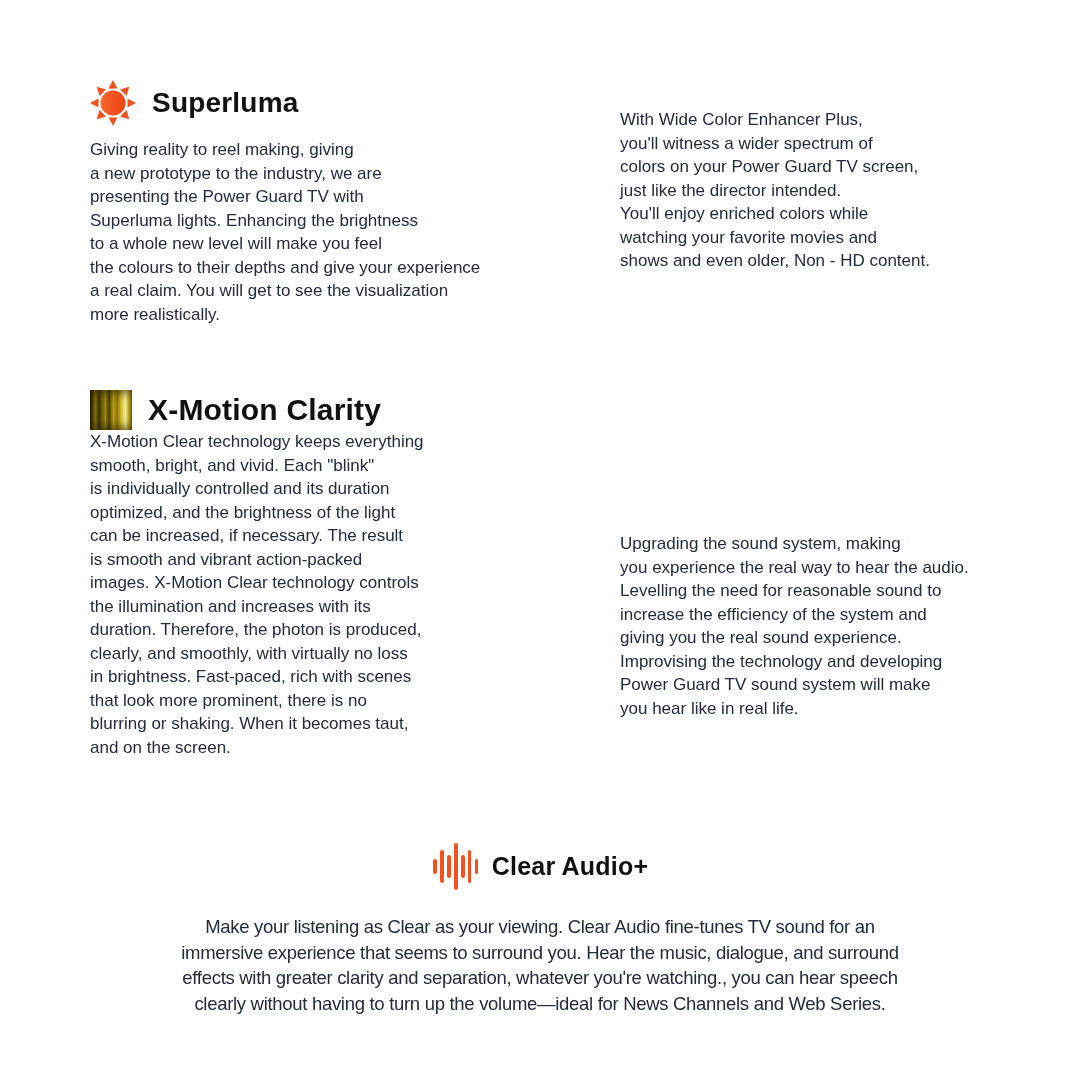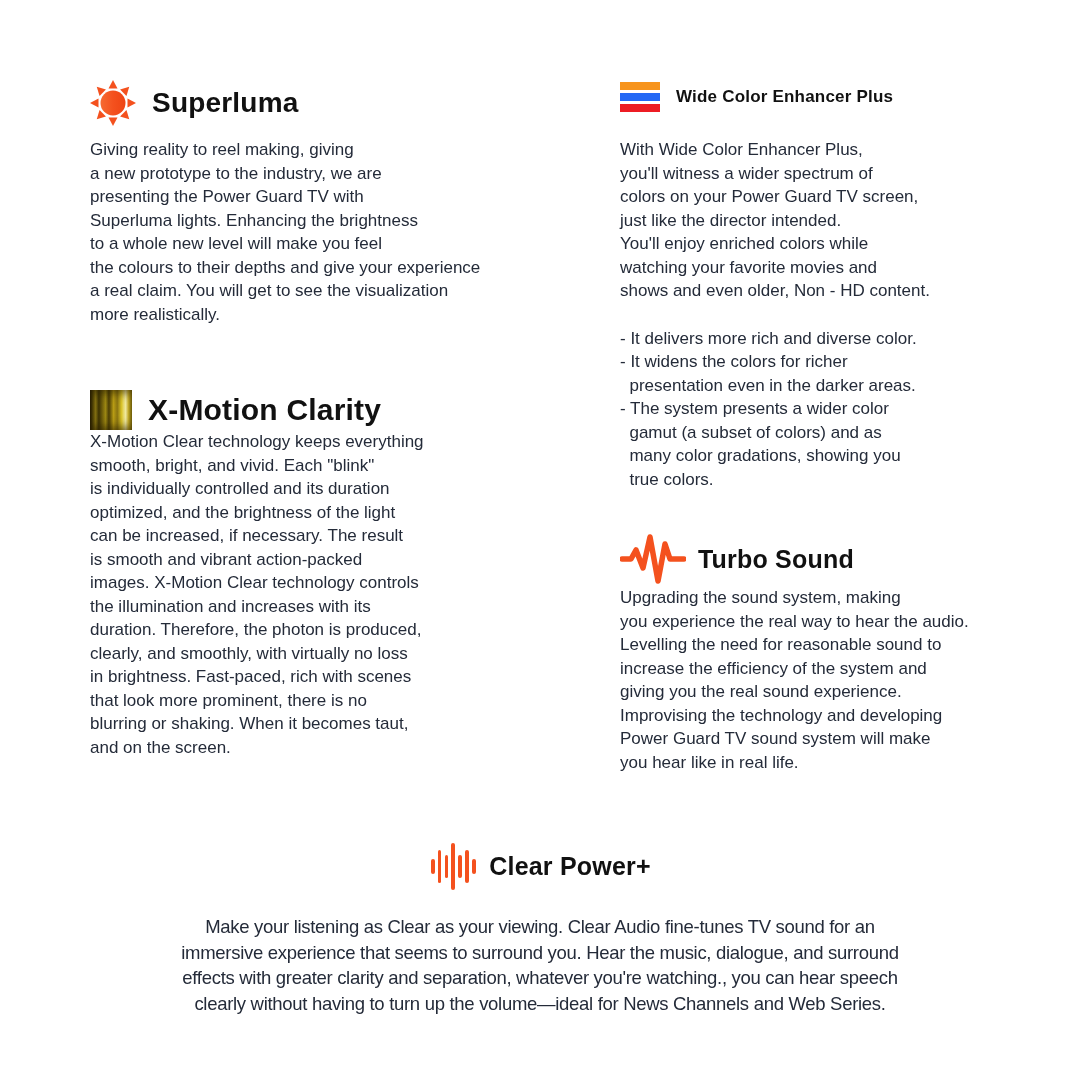--- a/index.html
+++ b/index.html
@@ -134,42 +134,27 @@
 a new prototype to the industry, we are
 presenting the Power Guard TV with
 Superluma lights. Enhancing the brightness
 to a whole new level will make you feel
 the colours to their depths and give your experience
 a real claim. You will get to see the visualization
 more realistically.</div>
   </div>
 
   <div class="section sec-wce">
-    <div class="sec-header">
-      <div class="stripes-icon">
-        <div class="stripe stripe-1"></div>
-        <div class="stripe stripe-2"></div>
-        <div class="stripe stripe-3"></div>
-      </div>
-      <div class="sec-title">Wide Color Enhancer Plus</div>
-    </div>
     <div class="body-text">With Wide Color Enhancer Plus,
 you'll witness a wider spectrum of
 colors on your Power Guard TV screen,
 just like the director intended.
 You'll enjoy enriched colors while
 watching your favorite movies and
 shows and even older, Non - HD content.</div>
-    <div class="bullet-text">- It delivers more rich and diverse color.
-- It widens the colors for richer
-  presentation even in the darker areas.
-- The system presents a wider color
-  gamut (a subset of colors) and as
-  many color gradations, showing you
-  true colors.</div>
   </div>
 
   <div class="section sec-xmotion">
     <div class="sec-header">
       <div class="gold-icon"></div>
       <div class="sec-title">X-Motion Clarity</div>
     </div>
     <div class="body-text">X-Motion Clear technology keeps everything
 smooth, bright, and vivid. Each "blink"
 is individually controlled and its duration
@@ -180,26 +165,20 @@
 the illumination and increases with its
 duration. Therefore, the photon is produced,
 clearly, and smoothly, with virtually no loss
 in brightness. Fast-paced, rich with scenes
 that look more prominent, there is no
 blurring or shaking. When it becomes taut,
 and on the screen.</div>
   </div>
 
   <div class="section sec-turbo">
-    <div class="sec-header">
-      <svg class="pulse-icon" viewBox="0 0 66 54">
-        <polyline points="2,27 11,27 16,18 23,36 30,5 38,49 45,12 50,27 64,27" fill="none" stroke-width="5.5" stroke-linecap="round" stroke-linejoin="round"></polyline>
-      </svg>
-      <div class="sec-title">Turbo Sound</div>
-    </div>
     <div class="body-text">Upgrading the sound system, making
 you experience the real way to hear the audio.
 Levelling the need for reasonable sound to
 increase the efficiency of the system and
 giving you the real sound experience.
 Improvising the technology and developing
 Power Guard TV sound system will make
 you hear like in real life.</div>
   </div>
 
@@ -207,21 +186,21 @@
     <div class="sec-header">
       <div class="audio-bars-icon">
         <div class="bar bar-h1"></div>
         <div class="bar bar-h2"></div>
         <div class="bar bar-h3"></div>
         <div class="bar bar-h4"></div>
         <div class="bar bar-h5"></div>
         <div class="bar bar-h6"></div>
         <div class="bar bar-h7"></div>
       </div>
-      <div class="sec-title">Clear Power+</div>
+      <div class="sec-title">Clear Audio+</div>
     </div>
     <div class="clear-audio-body">Make your listening as Clear as your viewing. Clear Audio fine-tunes TV sound for an
 immersive experience that seems to surround you. Hear the music, dialogue, and surround
 effects with greater clarity and separation, whatever you're watching., you can hear speech
 clearly without having to turn up the volume—ideal for News Channels and Web Series.</div>
   </div>
 
 </div>
 
 </body></html>

